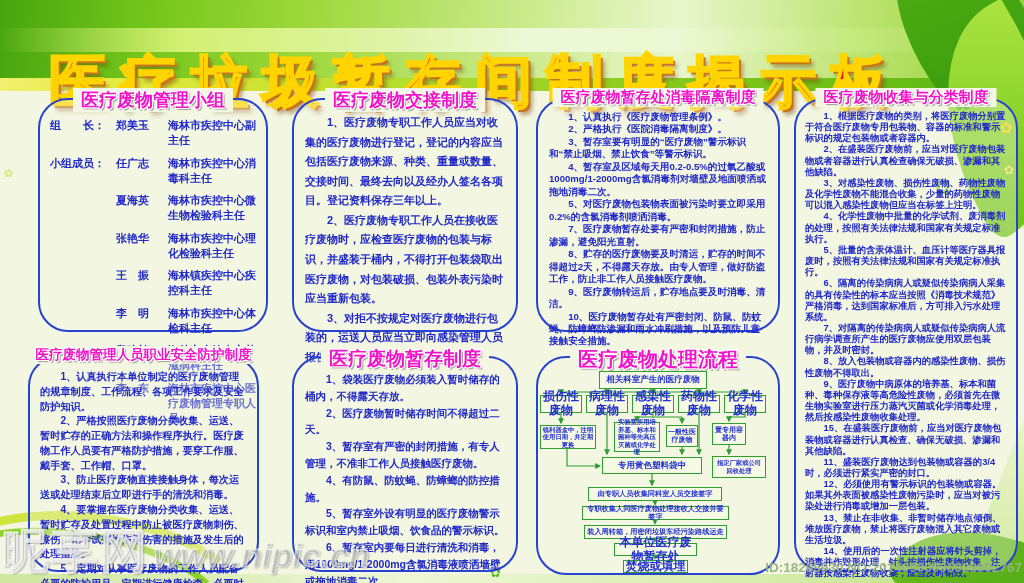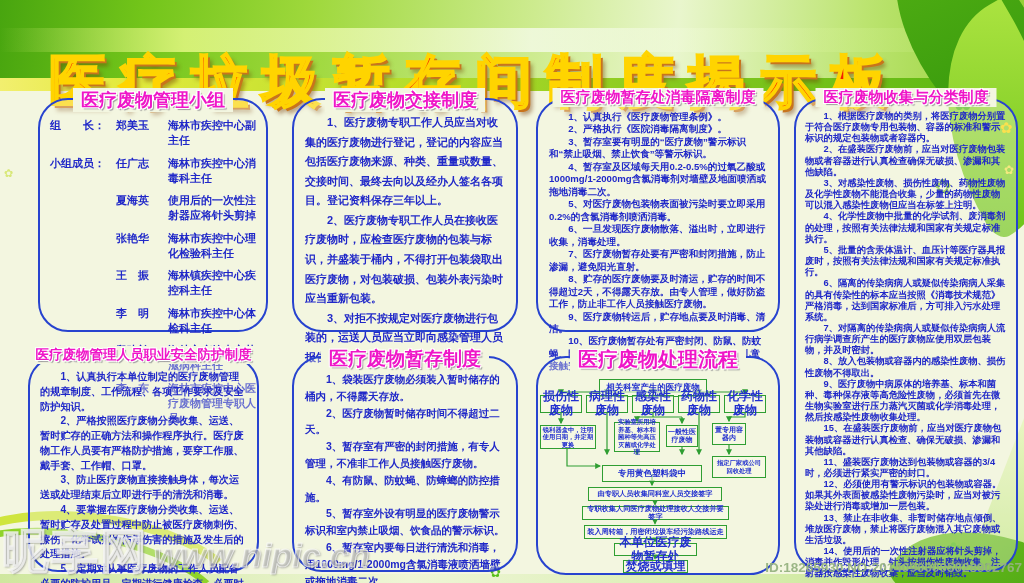--- a/index.html
+++ b/index.html
@@ -45,21 +45,21 @@
   .trow{display:flex;margin-bottom:7.5px;color:#2028c8;font-weight:bold;font-size:11px;}
   .trole{width:66px;flex:none;}
   .tname{width:52px;flex:none;}
   .tdesc{flex:1;}
   
   .flow{position:absolute;inset:0;}
   .conn{position:absolute;left:0;top:0;}
   .fnode{position:absolute;border:1px solid #2f9e32;background:rgba(247,251,230,.55);color:#2230cf;
     font-weight:bold;display:flex;align-items:center;justify-content:center;text-align:center;
     box-sizing:border-box;line-height:1.15;padding:1px;}
-  .f9{font-size:8.5px;margin-top:8px;}
+  .f9{font-size:8.5px;}
   .f8{font-size:12px;}
   .f7{font-size:7px;}
   .f7c{font-size:7.2px;}
   .f6{font-size:6.3px;line-height:1.2;}
   
   .wm-left{position:absolute;left:2px;bottom:0px;z-index:5;white-space:nowrap;
     color:rgba(215,215,215,.5);-webkit-text-stroke:1px rgba(255,255,255,.65);
     text-shadow:1px 1px 2px rgba(90,90,90,.55);font-weight:bold;}
   .wm-site{font-size:47px;letter-spacing:2px;}
   .wm-url{font-size:34px;font-style:italic;}
@@ -102,21 +102,21 @@
 
         <div class="trow">
           <span class="trole">小组成员：</span>
           <span class="tname">任广志</span>
           <span class="tdesc">海林市疾控中心消毒科主任</span>
         </div>
 
         <div class="trow">
           <span class="trole"></span>
           <span class="tname">夏海英</span>
-          <span class="tdesc">使用后的一次性注射器应将针头剪掉</span>
+          <span class="tdesc">海林市疾控中心微生物检验科主任</span>
         </div>
 
         <div class="trow">
           <span class="trole"></span>
           <span class="tname">张艳华</span>
           <span class="tdesc">海林市疾控中心理化检验科主任</span>
         </div>
 
         <div class="trow">
           <span class="trole"></span>
@@ -156,21 +156,20 @@
 
   <section class="panel" style="left:536px;top:98px;width:244px;height:234px;">
     <h2 class="ptitle" style="font-size:15px;">医疗废物暂存处消毒隔离制度</h2>
     <div class="pbody" style="padding:11px 11px 4px;font-size:9.6px;line-height:1.3;">
 
     <p class="pitem">1、认真执行《医疗废物管理条例》。</p>
         <p class="pitem">2、严格执行《医院消毒隔离制度》。</p>
         <p class="pitem">3、暂存室要有明显的“医疗废物”警示标识和“禁止吸烟、禁止饮食”等警示标识。</p>
         <p class="pitem">4、暂存室及区域每天用0.2-0.5%的过氧乙酸或1000mg/1-2000mg含氯消毒剂对墙壁及地面喷洒或拖地消毒二次。</p>
         <p class="pitem">5、对医疗废物包装物表面被污染时要立即采用0.2%的含氯消毒剂喷洒消毒。</p>
-        <p class="pitem">6、一旦发现医疗废物散落、溢出时，立即进行收集，消毒处理。</p>
         <p class="pitem">7、医疗废物暂存处要有严密和封闭措施，防止渗漏，避免阳光直射。</p>
         <p class="pitem">8、贮存的医疗废物要及时清运，贮存的时间不得超过2天，不得露天存放。由专人管理，做好防盗工作，防止非工作人员接触医疗废物。</p>
         <p class="pitem">9、医疗废物转运后，贮存地点要及时消毒、清洁。</p>
         <p class="pitem">10、医疗废物暂存处有严密封闭、防鼠、防蚊蝇、防蟑螂防渗漏和雨水冲刷措施，以及预防儿童接触安全措施。</p>
       </div>
   </section>
 
   <section class="panel" style="left:794px;top:98px;width:224px;height:474px;">
     <h2 class="ptitle" style="font-size:15px;">医疗废物收集与分类制度</h2>
     <div class="pbody" style="padding:11px 9px 4px;font-size:9.3px;line-height:1.2;">

